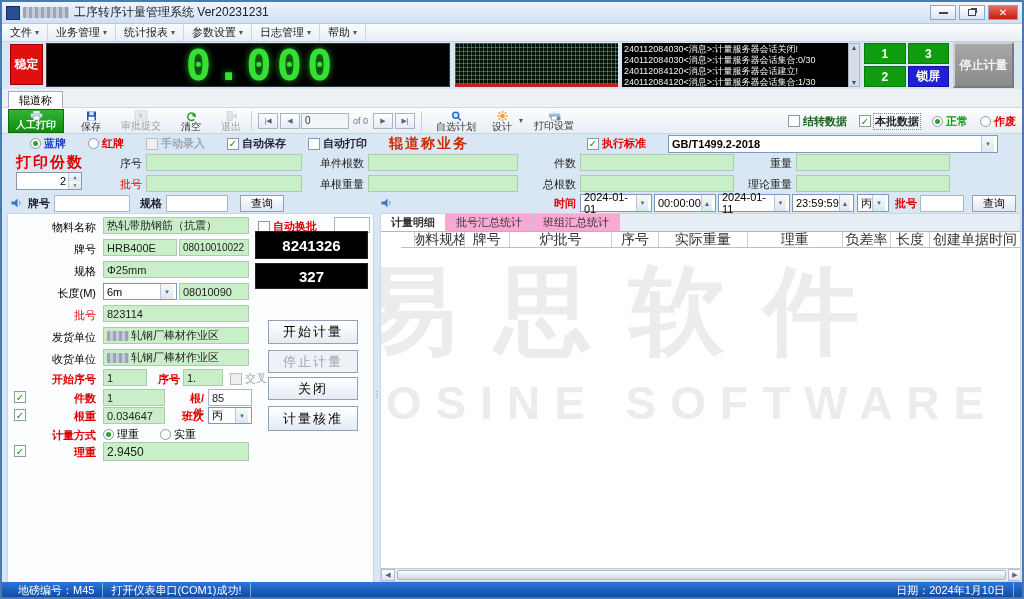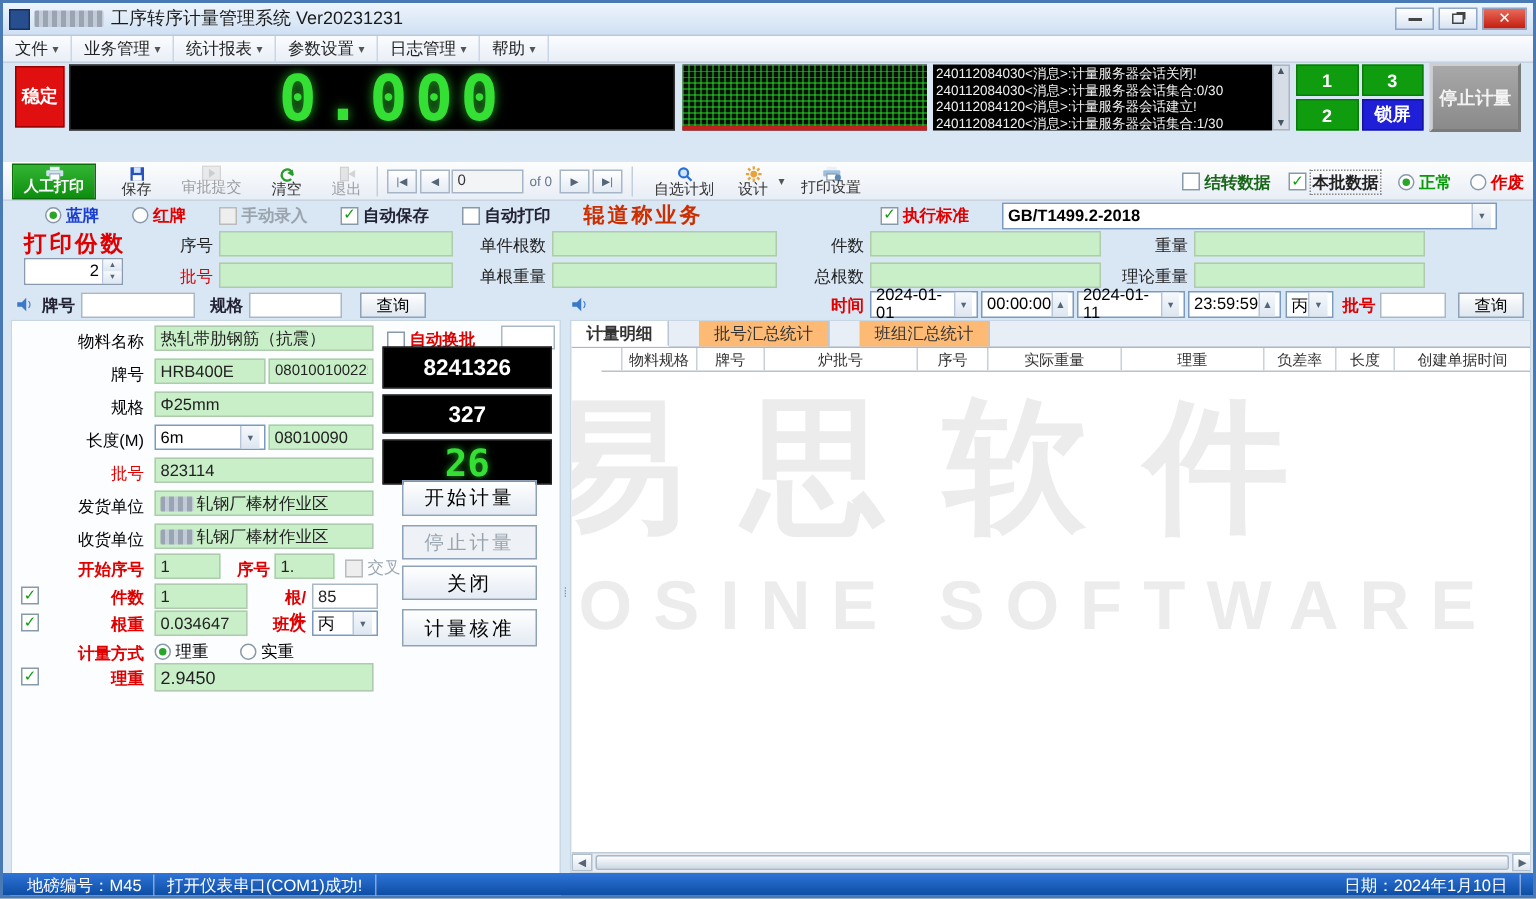--- a/index.html
+++ b/index.html
@@ -74,24 +74,24 @@
   .leftpanel{left:5px;top:211px;width:367px;height:392px;background:#fcfdff;border:1px solid #c9d6e4;}
   .splitter{left:372px;top:211px;width:6px;height:364px;display:flex;align-items:center;justify-content:center;color:#8a99aa;font-size:9px;}
   .rightpanel{left:378px;top:211px;width:641px;height:369px;background:#fff;border:1px solid #c9d6e4;overflow:hidden;}
   .frow{position:absolute;height:17px;display:flex;align-items:center;}
   .lcol{position:absolute;width:88px;text-align:right;font-size:11px;}
   .counter{position:absolute;left:247px;width:113px;background:#000;color:#fff;display:flex;align-items:center;justify-content:center;font-weight:bold;font-size:15px;border:1px solid #222;}
   .counter.green{color:#35e035;font-family:"DejaVu Sans Mono",monospace;font-size:25px;text-shadow:0 0 5px rgba(60,255,60,.6);}
   .abtn{position:absolute;left:260px;width:90px;background:linear-gradient(#ffffff,#e4ebf3);border:1px solid #8fa2b8;font-size:13px;display:flex;align-items:center;justify-content:center;cursor:pointer;letter-spacing:2px;}
   .abtn.dis{color:#9aa4ae;background:#eef1f5;cursor:default;}
   
-  .rtabs{display:flex;height:18px;background:#e8eef6;border-bottom:1px solid #aab8c8;font-size:11px;gap:20px;}
-  .rtab{padding:0 10px;display:flex;align-items:center;border-right:1px solid #b8c6d6;background:#fdba74;color:#333;cursor:pointer;}
+  .rtabs{display:flex;height:18px;background:#e8eef6;border-bottom:1px solid #aab8c8;font-size:11px;}
+  .rtab{padding:0 10px;display:flex;align-items:center;border-right:1px solid #b8c6d6;background:#f9a8d4;color:#333;cursor:pointer;}
   .rtab.active{background:#fff;border-bottom:1px solid #fff;font-weight:bold;}
-  .thead{display:flex;height:16px;border-bottom:1px solid #b8c2cc;font-size:10px;color:#333;background:#fff;margin-left:20px;}
+  .thead{display:flex;height:16px;border-bottom:1px solid #b8c2cc;font-size:14px;color:#333;background:#fff;margin-left:20px;}
   .th{border-right:1px solid #c8d0d8;display:flex;align-items:center;justify-content:center;height:100%;white-space:nowrap;overflow:hidden;}
   .tbody{position:relative;height:322px;background:#fff;overflow:hidden;}
   .wm-cn{position:absolute;left:-20px;top:0px;font-size:96px;font-weight:bold;color:#ececec;letter-spacing:38px;white-space:nowrap;}
   .wm-en{position:absolute;left:-40px;top:128px;font-size:46px;font-weight:bold;color:#ececec;letter-spacing:14px;white-space:nowrap;}
   .hscroll{position:absolute;left:0;bottom:0;width:641px;height:13px;background:#e8edf3;border-top:1px solid #c0ccd8;display:flex;align-items:center;}
   .harrow{width:14px;height:12px;display:flex;align-items:center;justify-content:center;font-size:7px;color:#567;background:linear-gradient(#fff,#dde5ee);border:1px solid #b0bece;}
   .hthumb{height:10px;background:linear-gradient(#fdfdfd,#ccd8e4);border:1px solid #a8b8c8;border-radius:2px;flex:1;margin:0 2px;}
   
   .statusbar{left:0;top:580px;width:1020px;height:16px;background:linear-gradient(#2f74d8,#0a4aa0);color:#fff;font-size:11px;display:flex;align-items:center;padding:0 8px;gap:0;}
   .sseg{padding:0 8px;border-right:1px solid rgba(255,255,255,.45);white-space:nowrap;}
@@ -163,20 +163,23 @@
     <span>▼</span>
   </div>
   <div class="abs quick">
     <div class="qbtn">1</div>
     <div class="qbtn">3</div>
     <div class="qbtn">2</div>
     <div class="qbtn lock">锁屏</div>
   </div>
   <div class="abs stopbig" style="white-space:pre-wrap;width:61px;">停止计量</div>
 
+  <div class="abs tabstrip">
+    <div class="maintab">辊道称</div>
+  </div>
 
   <div class="abs toolbar">
     <div class="tbtn green">
       <svg width="13" height="9" viewBox="0 0 16 11">
           <rect x="4" y="0" width="8" height="3" fill="#eaf2fa"></rect>
           <rect x="1" y="3" width="14" height="5" rx="1" fill="#cfe0f0"></rect>
           <rect x="4" y="6" width="8" height="5" fill="#fff" stroke="#9ab"></rect>
         </svg>
       <span class="tl">人工打印</span>
     </div>
@@ -441,21 +444,20 @@
         <span class="rd"></span>
         <span style="font-size:11px;">实重</span>
       </span>
 
     <span class="cb" style="position:absolute;left:6px;top:231px;">✓</span>
     <div class="lcol rlab" style="top:231px;font-weight:bold;">理重</div>
     <input class="gf frow" style="left: 95px; top: 228px; width: 146px; height: 19px; font-size: 12px;" value="2.9450">
 
     <div class="counter" style="top:17px;height:28px;">8241326</div>
     <div class="counter" style="top:49px;height:26px;">327</div>
-    <div class="counter green" style="top:79px;height:30px;">26</div>
 
     <div class="abtn" style="top:106px;height:24px;">开始计量</div>
     <div class="abtn dis" style="top:136px;height:23px;">停止计量</div>
     <div class="abtn" style="top:163px;height:23px;">关闭</div>
     <div class="abtn" style="top:192px;height:25px;">计量核准</div>
   </div>
 
   <div class="abs splitter">⁞</div>
 
   <div class="abs rightpanel">

